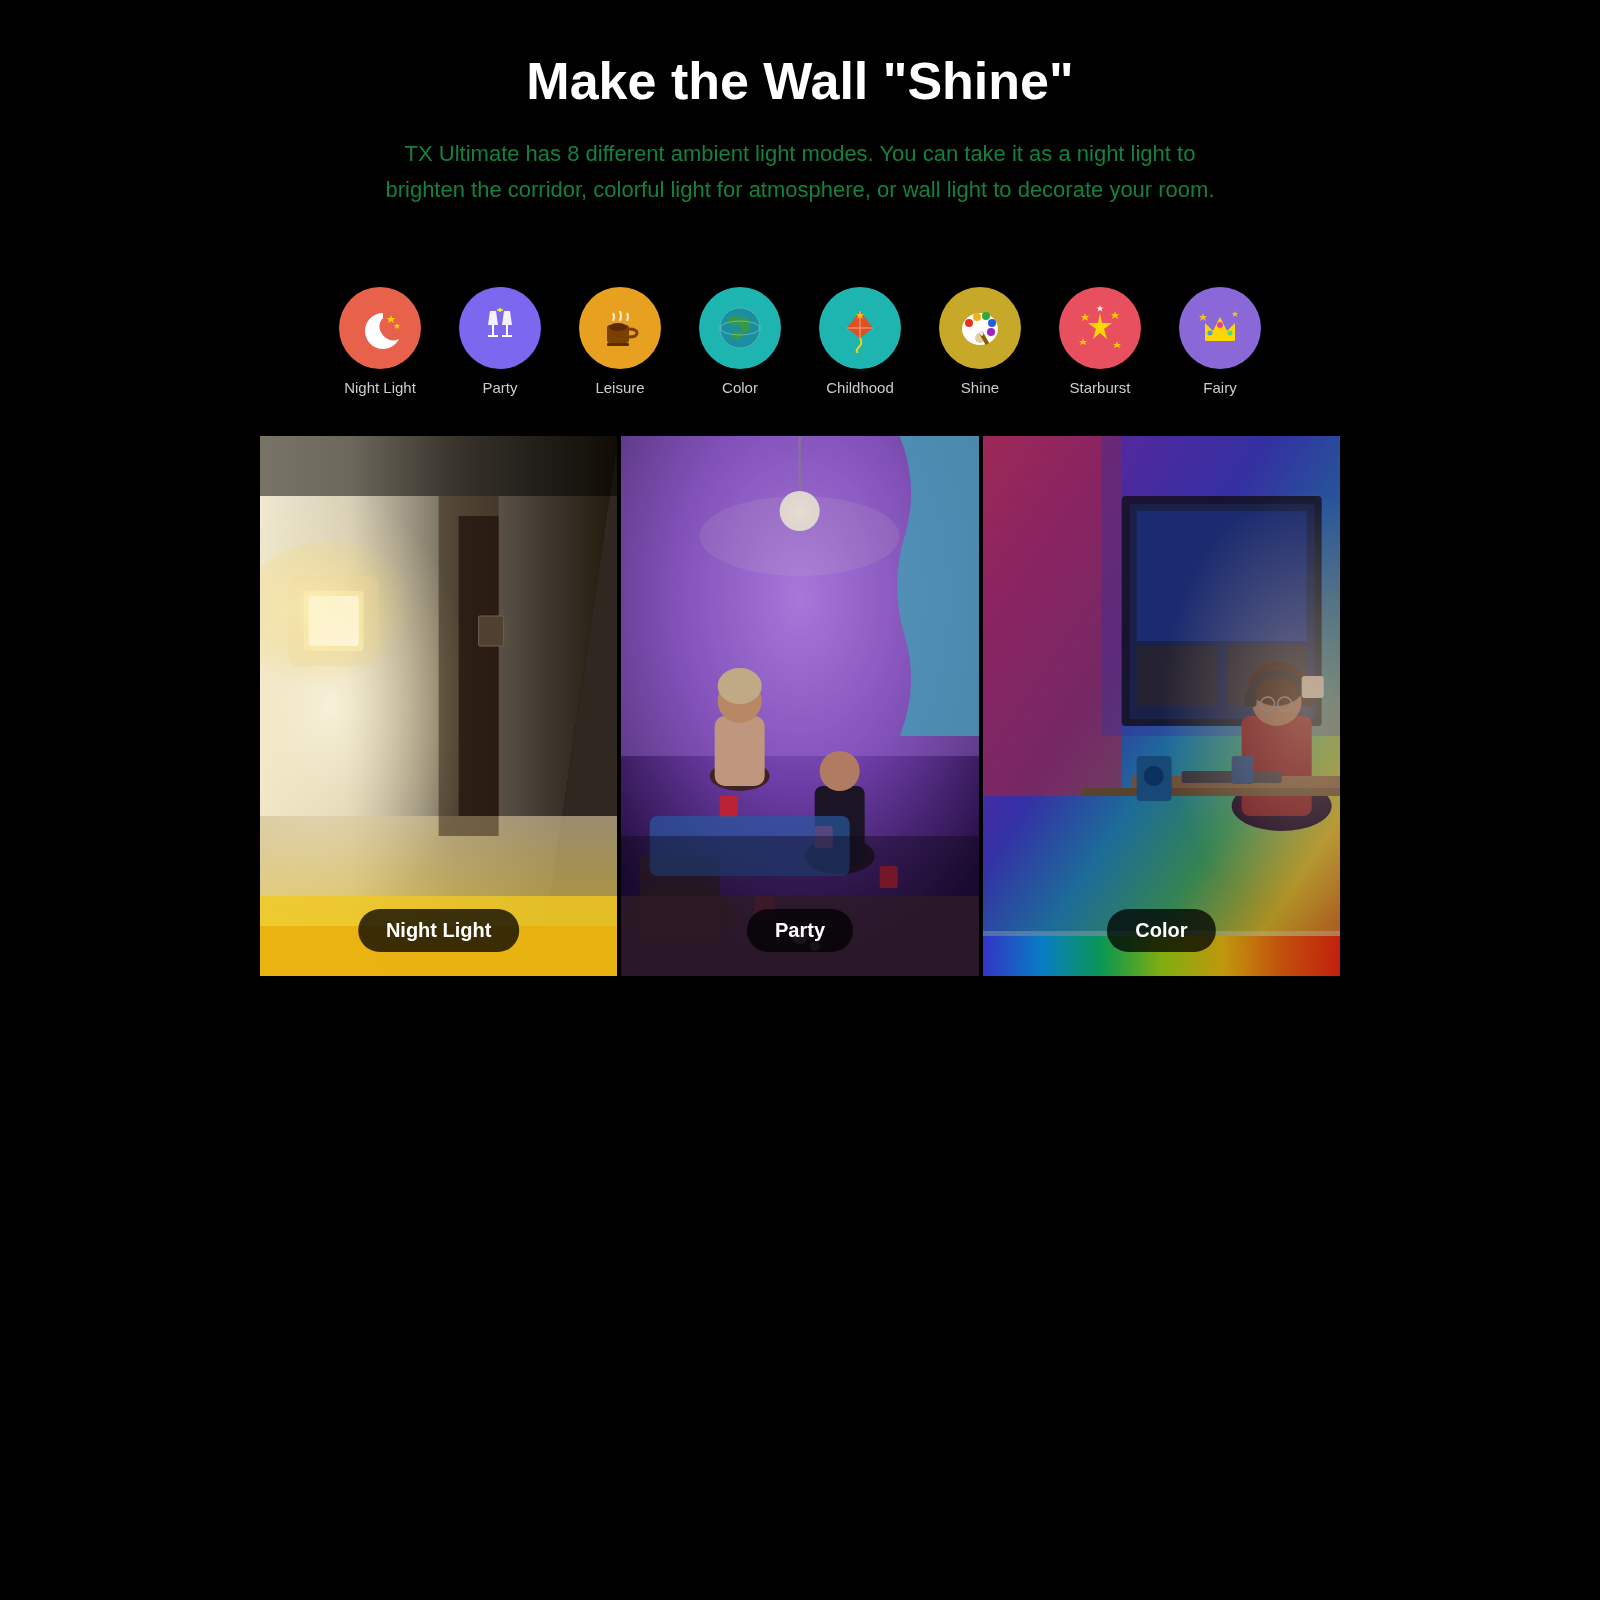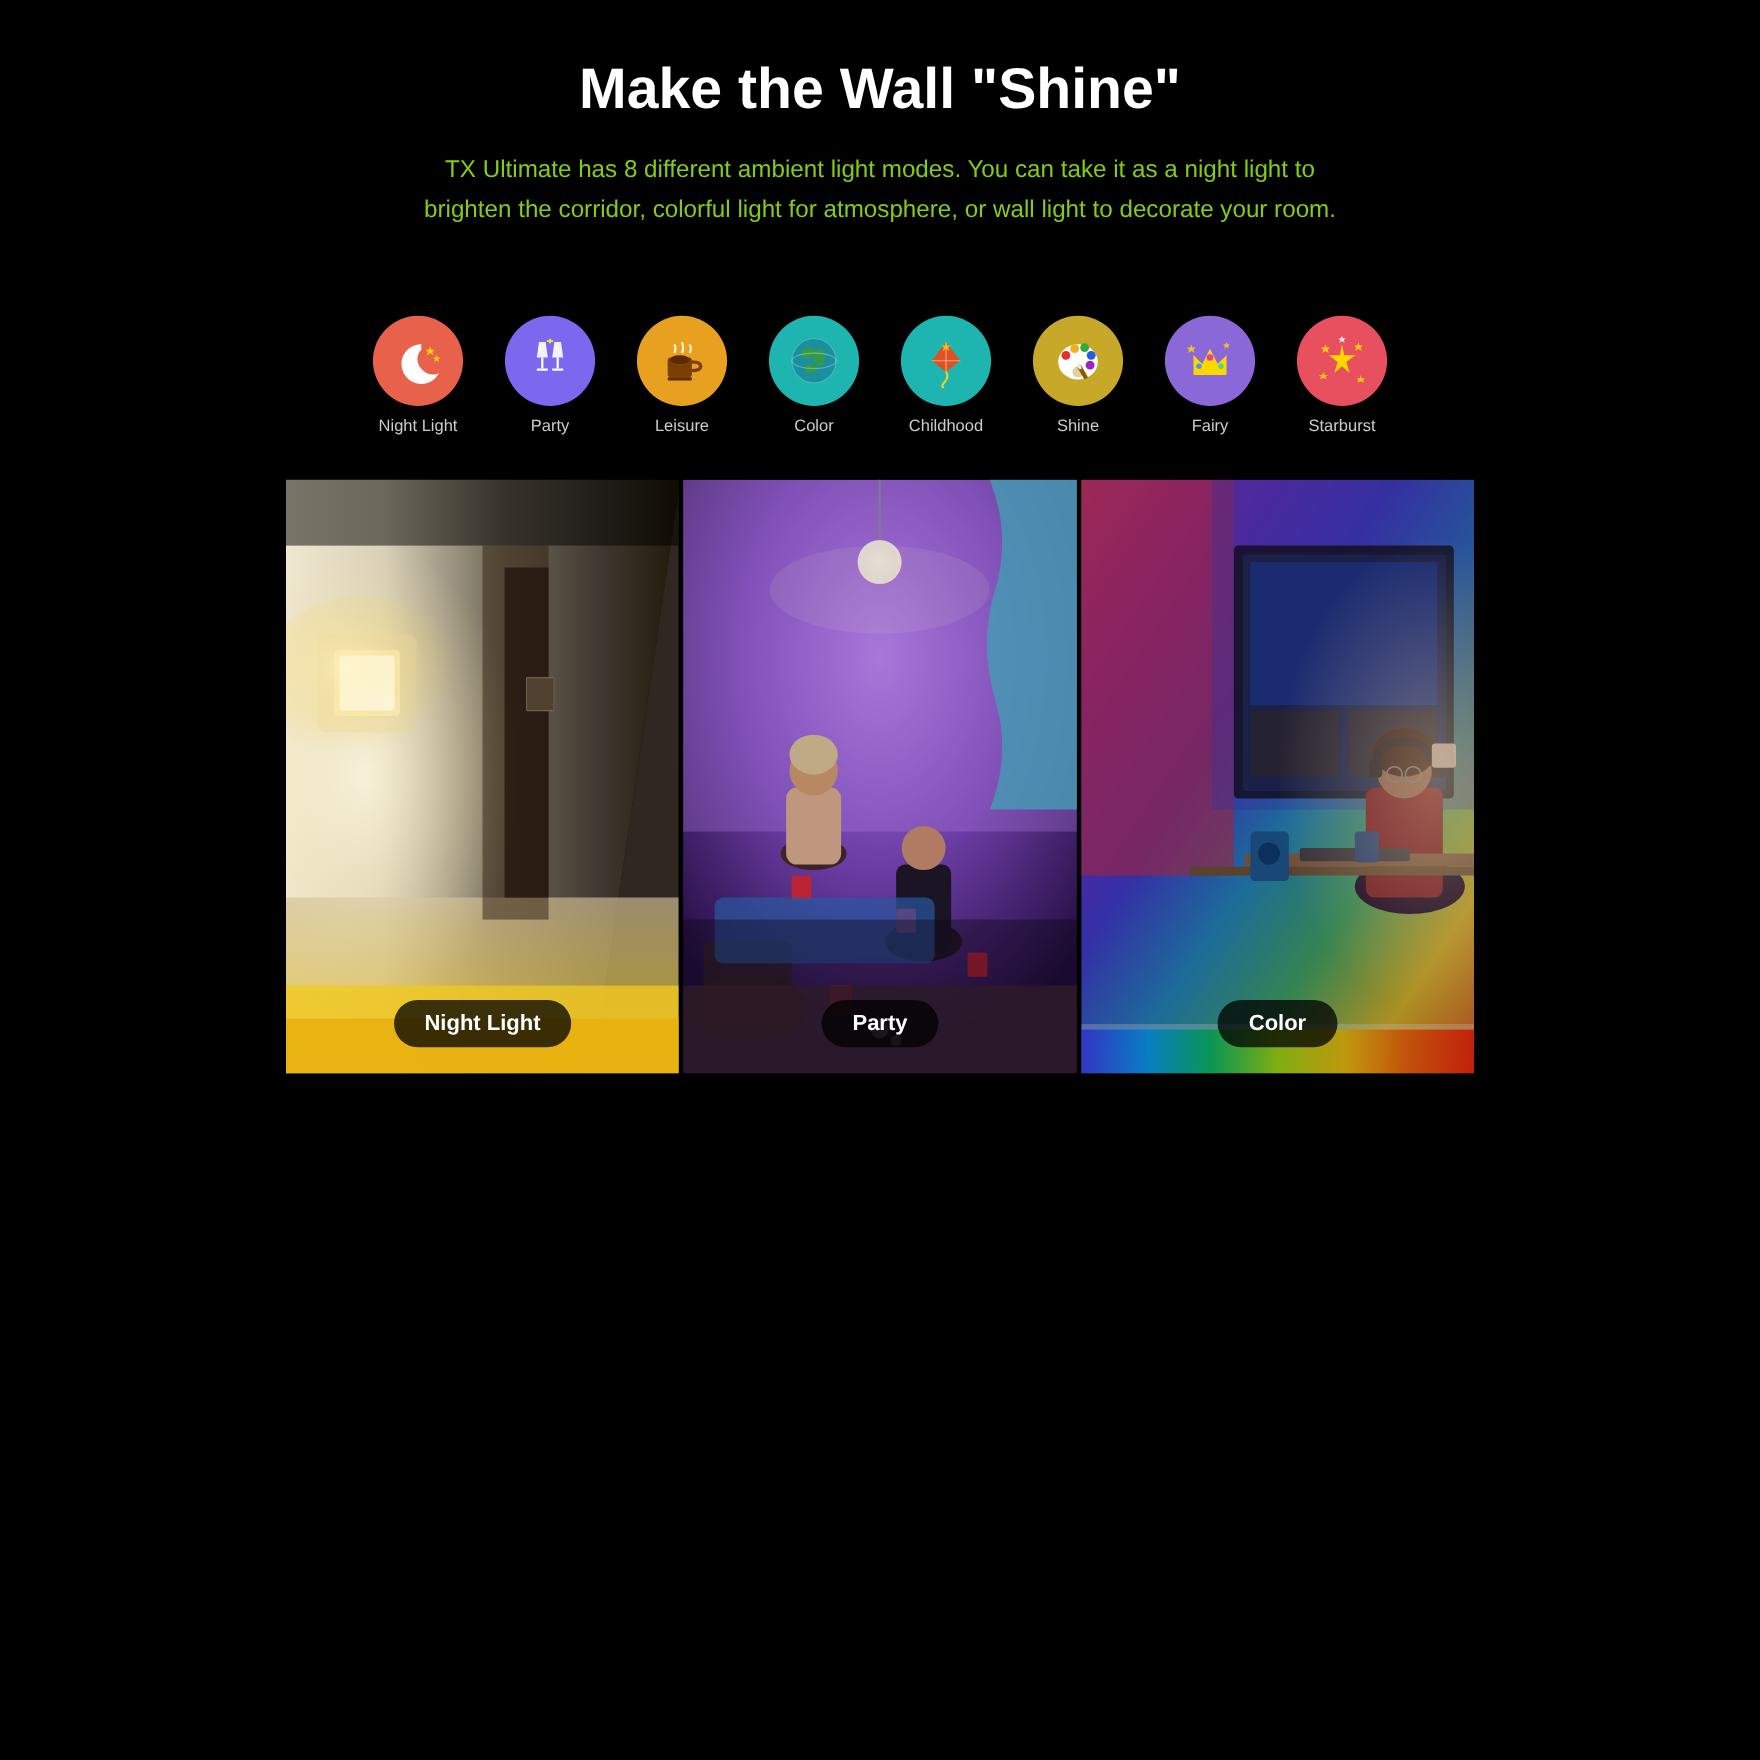--- a/index.html
+++ b/index.html
@@ -20,21 +20,21 @@
     .main-title {
       font-size: 52px;
       font-weight: 900;
       color: #fff;
       margin-bottom: 24px;
       line-height: 1.2;
     }
 
     .subtitle {
       font-size: 22px;
-      color: #84cc16;
+      color: #15803d;
       line-height: 1.6;
       max-width: 860px;
       margin: 0 auto 50px;
     }
 
     .modes-row {
       display: flex;
       justify-content: center;
       align-items: flex-start;
       gap: 0px;
@@ -218,51 +218,51 @@
           <circle cx="36" cy="29" r="4" fill="#a020c0"></circle>
 
           <rect x="27" y="28" width="4" height="14" rx="1" fill="#8b5a00" transform="rotate(-30, 29, 35)"></rect>
           <polygon points="27,28 31,28 30,32 28,32" fill="#f0f0f0" transform="rotate(-30, 29, 35)"></polygon>
         </svg>
       </div>
       <span class="mode-label">Shine</span>
     </div>
 
     <div class="mode-item">
-      <div class="mode-icon icon-fairy">
-        <svg viewBox="0 0 50 50" width="50" height="50" xmlns="http://www.w3.org/2000/svg">
-
-          <polygon points="10,35 10,20 18,28 25,14 32,28 40,20 40,35" fill="#FFD700"></polygon>
-          <rect x="10" y="34" width="30" height="4" rx="1" fill="#FFD700"></rect>
-
-          <circle cx="25" cy="22" r="3" fill="#e040a0"></circle>
-          <circle cx="15" cy="30" r="2.5" fill="#40a0e0"></circle>
-          <circle cx="35" cy="30" r="2.5" fill="#40e080"></circle>
-
-          <polygon points="8,10 9,13 12,13 10,15 11,18 8,16 5,18 6,15 4,13 7,13" fill="#FFD700" opacity="0.8"></polygon>
-          <polygon points="40,8 41,10 43,10 41.5,12 42,14 40,12.5 38,14 38.5,12 37,10 39,10" fill="#FFD700" opacity="0.8"></polygon>
-        </svg>
-      </div>
-      <span class="mode-label">Fairy</span>
-    </div>
-
-    <div class="mode-item">
       <div class="mode-icon icon-starburst">
         <svg viewBox="0 0 50 50" width="50" height="50" xmlns="http://www.w3.org/2000/svg">
 
           <polygon points="25,10 27,20 37,20 29,26 32,36 25,30 18,36 21,26 13,20 23,20" fill="#FFD700"></polygon>
 
           <polygon points="10,10 11,13 14,13 12,15 13,18 10,16 7,18 8,15 6,13 9,13" fill="#FFD700" opacity="0.9"></polygon>
           <polygon points="40,8 41,11 44,11 42,13 43,16 40,14 37,16 38,13 36,11 39,11" fill="#FFD700" opacity="0.9"></polygon>
           <polygon points="8,35 9,38 12,38 10,39.5 11,42 8,40.5 5,42 6,39.5 4,38 7,38" fill="#FFD700" opacity="0.9"></polygon>
           <polygon points="42,38 43,41 46,41 44,42.5 45,45 42,43.5 39,45 40,42.5 38,41 41,41" fill="#FFD700" opacity="0.9"></polygon>
           <polygon points="25,2 25.8,4.5 28.5,4.5 26.5,6 27.3,8.5 25,7 22.7,8.5 23.5,6 21.5,4.5 24.2,4.5" fill="white" opacity="0.9"></polygon>
         </svg>
       </div>
       <span class="mode-label">Starburst</span>
+    </div>
+
+    <div class="mode-item">
+      <div class="mode-icon icon-fairy">
+        <svg viewBox="0 0 50 50" width="50" height="50" xmlns="http://www.w3.org/2000/svg">
+
+          <polygon points="10,35 10,20 18,28 25,14 32,28 40,20 40,35" fill="#FFD700"></polygon>
+          <rect x="10" y="34" width="30" height="4" rx="1" fill="#FFD700"></rect>
+
+          <circle cx="25" cy="22" r="3" fill="#e040a0"></circle>
+          <circle cx="15" cy="30" r="2.5" fill="#40a0e0"></circle>
+          <circle cx="35" cy="30" r="2.5" fill="#40e080"></circle>
+
+          <polygon points="8,10 9,13 12,13 10,15 11,18 8,16 5,18 6,15 4,13 7,13" fill="#FFD700" opacity="0.8"></polygon>
+          <polygon points="40,8 41,10 43,10 41.5,12 42,14 40,12.5 38,14 38.5,12 37,10 39,10" fill="#FFD700" opacity="0.8"></polygon>
+        </svg>
+      </div>
+      <span class="mode-label">Fairy</span>
     </div>
 
   </div>
 
   <div class="photos-section">
 
     <div class="photo-card">
       <svg width="100%" height="100%" viewBox="0 0 360 540" preserveAspectRatio="xMidYMid slice" xmlns="http://www.w3.org/2000/svg">
 
         <defs>

